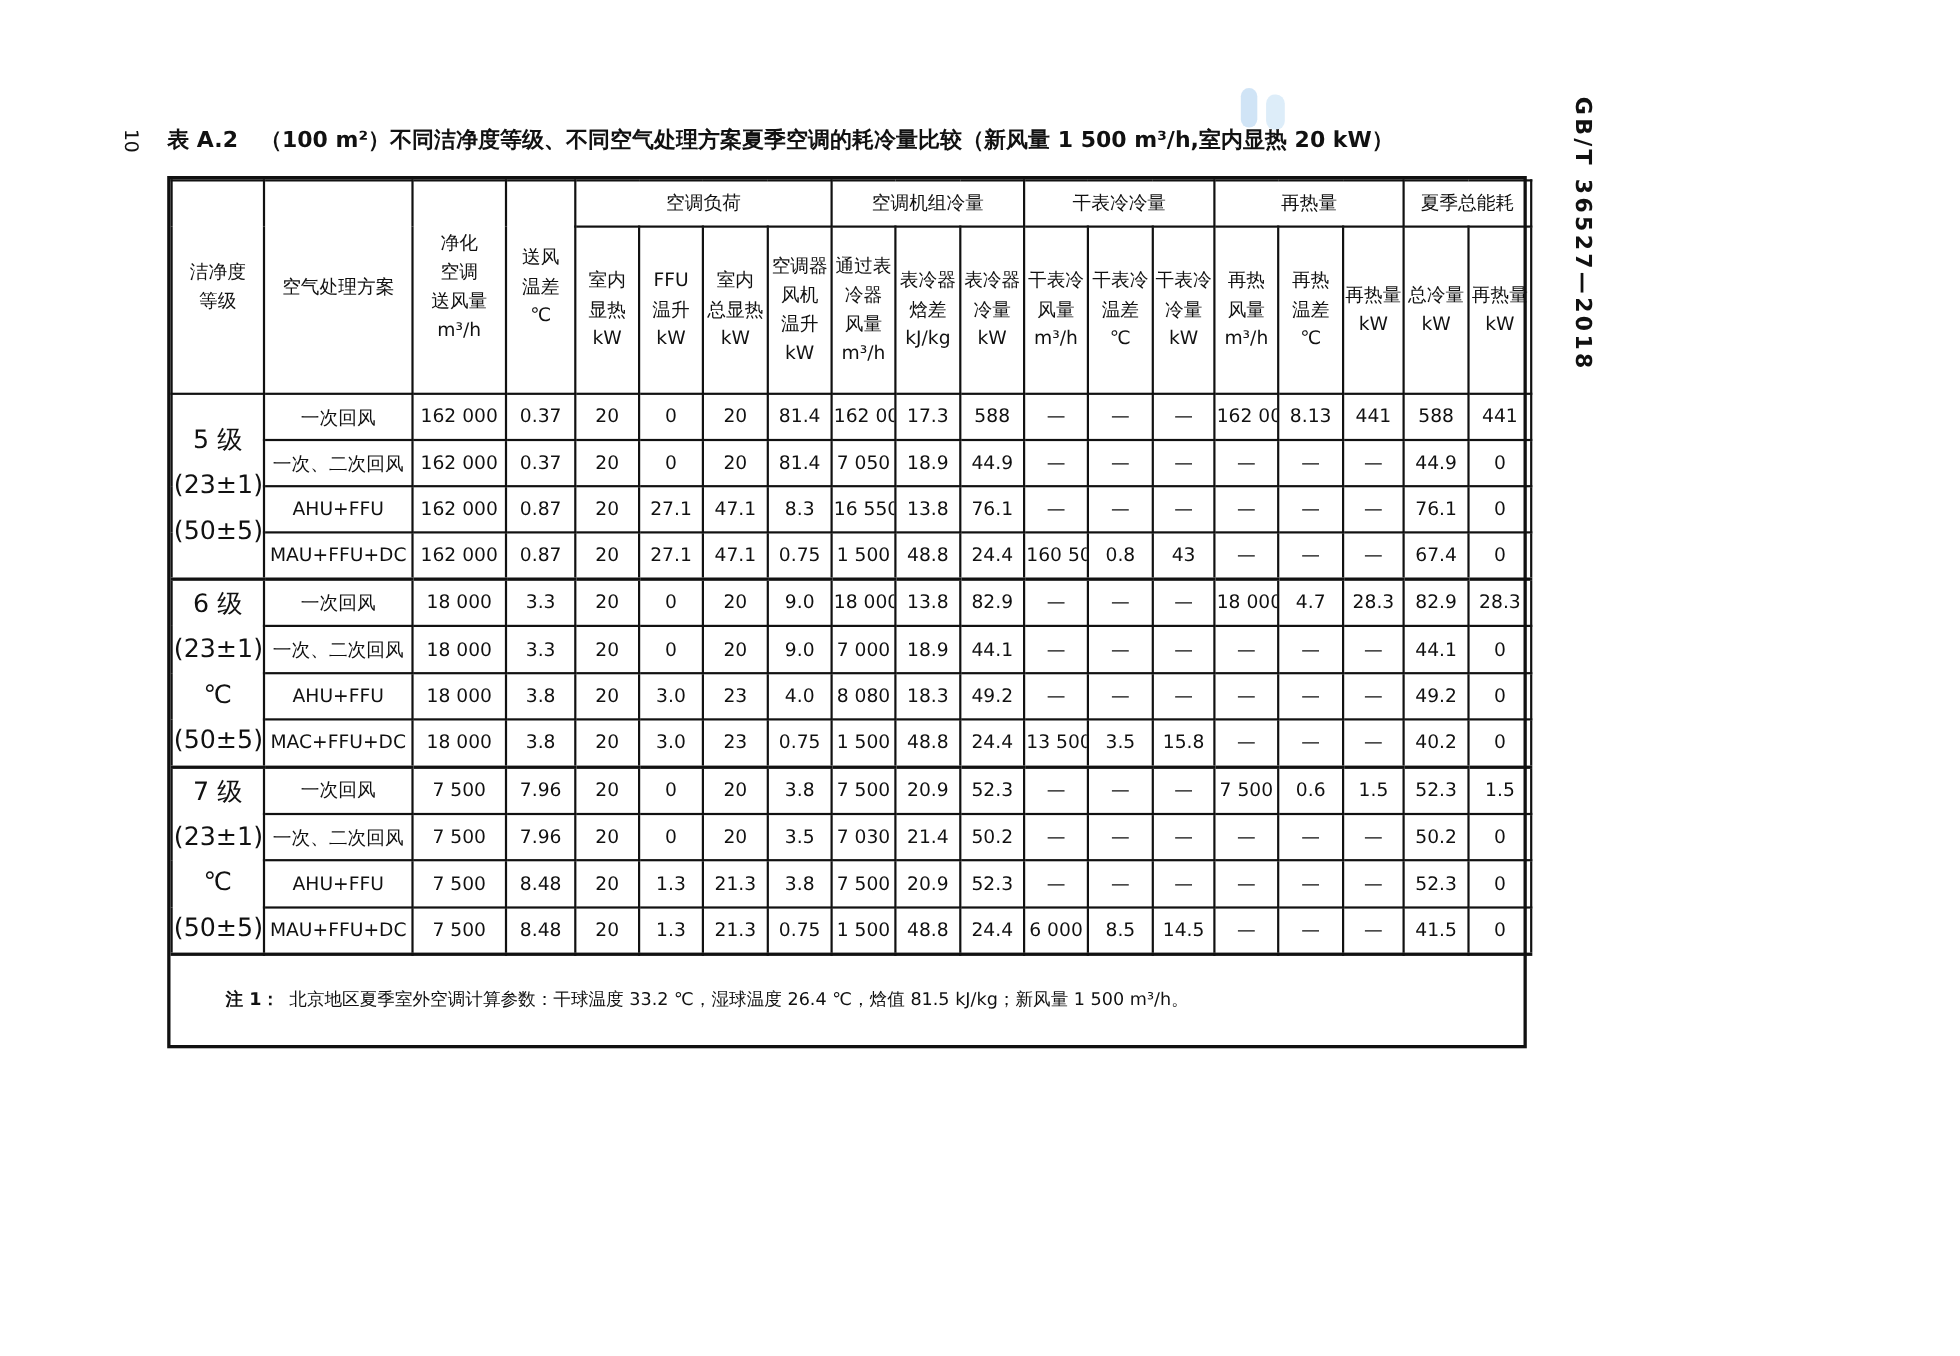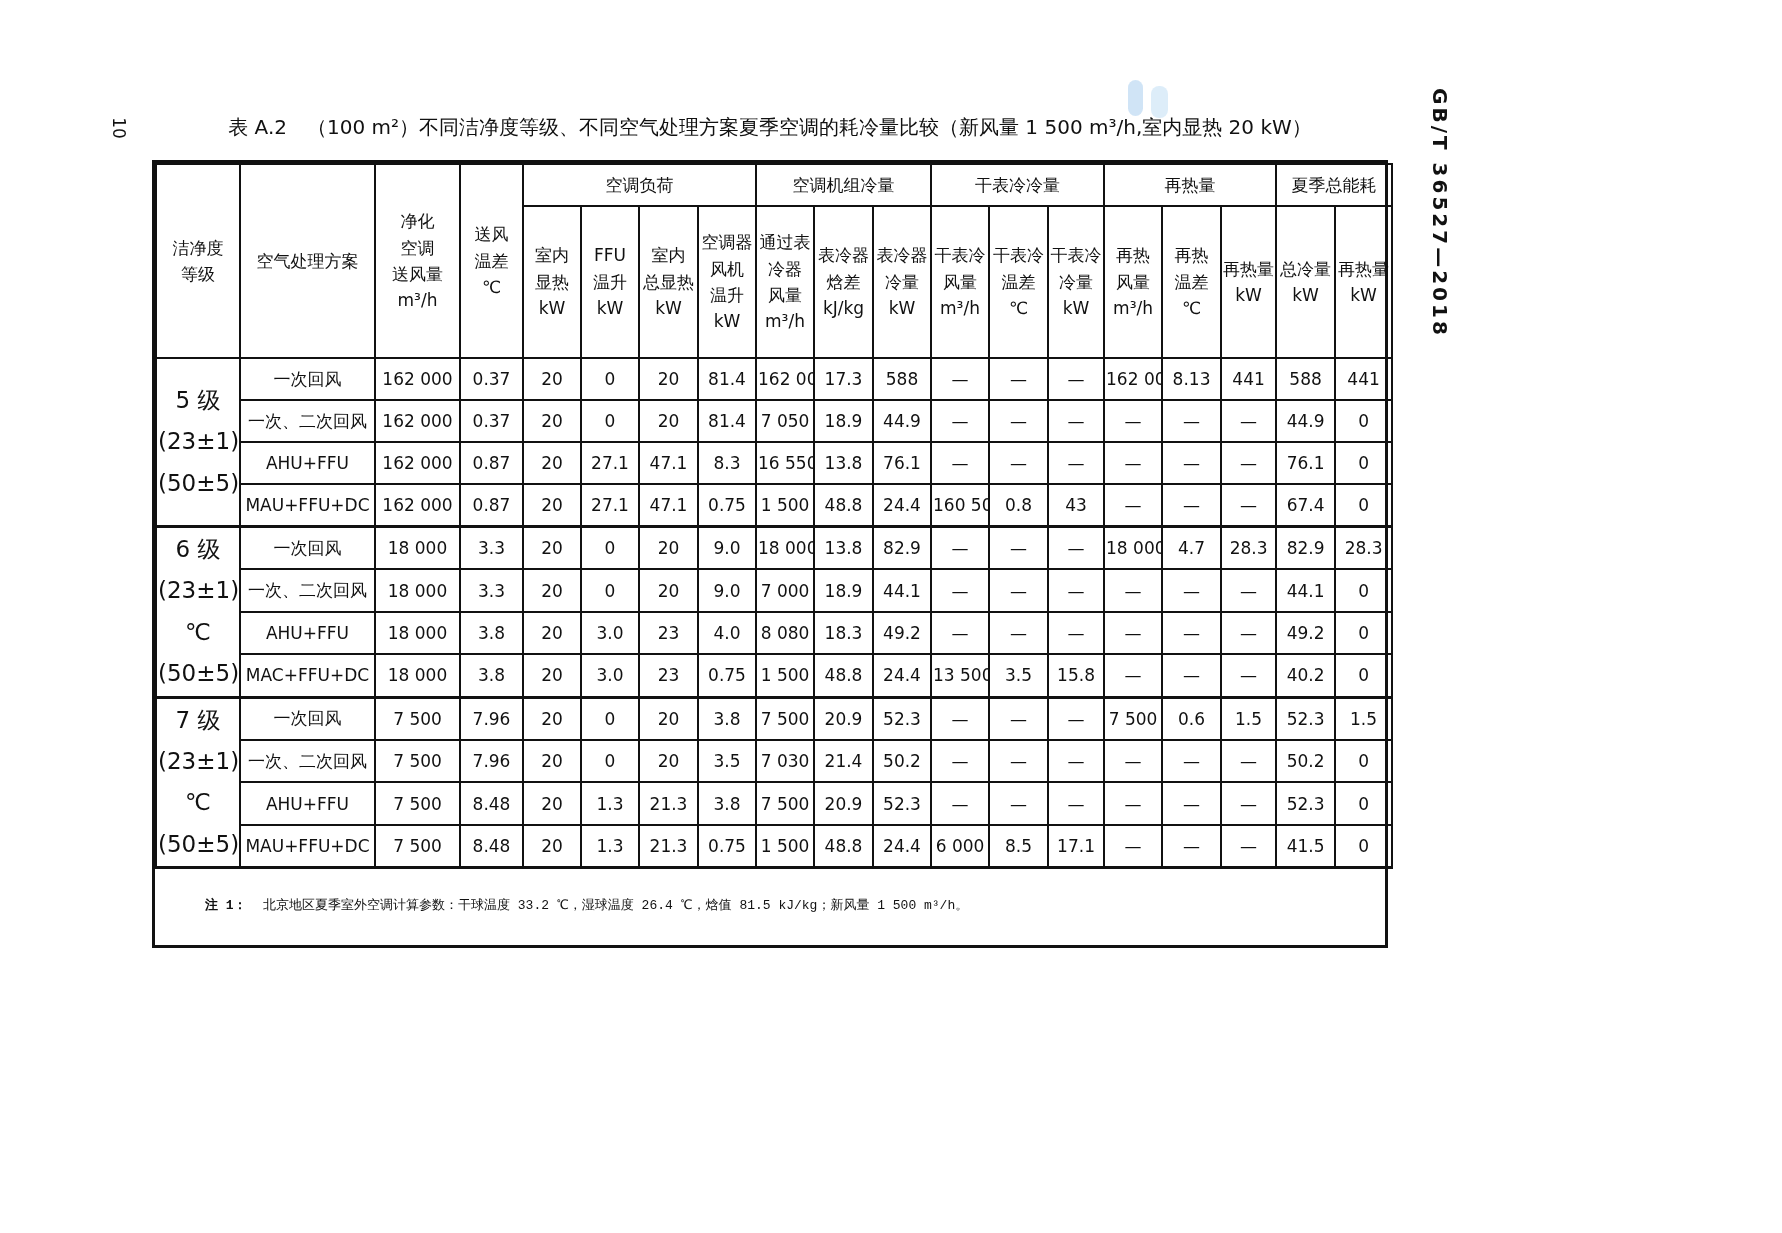--- a/index.html
+++ b/index.html
@@ -15,39 +15,39 @@
   .standard-code {
     position:absolute; right:330px; top:88px;
     writing-mode:vertical-rl; text-orientation:mixed;
     font-size:20px; font-weight:bold; letter-spacing:3px;
   }
   .watermark { position:absolute; border-radius:8px; }
   .wm1 { left:1128px; top:80px; width:15px; height:36px; background:rgba(150,195,235,0.45); }
   .wm2 { left:1151px; top:86px; width:17px; height:32px; background:rgba(170,210,240,0.40); }
   .doc-title {
     position:absolute; left:152px; top:114px; width:1236px;
-    text-align:center; font-size:20px; font-weight:normal; white-space:nowrap;
+    text-align:left; font-size:20px; font-weight:bold; white-space:nowrap;
   }
   .frame {
     position:absolute; left:152px; top:160px; width:1236px;
     border:3px solid #111; background:#fff; box-sizing:border-box;
   }
   table.cmp { border-collapse:collapse; table-layout:fixed; width:100%; border-bottom:3px solid #111; }
   table.cmp th, table.cmp td {
     border:2px solid #111; text-align:center; vertical-align:middle;
     font-size:17px; padding:1px 1px; overflow:hidden;
   }
   table.cmp thead th { white-space:pre-line; font-weight:normal; line-height:1.55; }
   table.cmp thead tr.group-row th { height:38px; }
   table.cmp thead tr.sub-row th { height:148px; }
   table.cmp tbody td { height:38px; white-space:nowrap; }
   table.cmp tbody td.level-cell { white-space:pre-line; line-height:1.8; font-size:23px; }
   table.cmp tbody tr.group-start td { border-top:3px solid #111; }
   .notes { padding:26px 26px 20px 50px; }
-  .note-row { display:flex; align-items:center; line-height:1.75; margin-bottom:7px; font-size:13px;font-family:Liberation Mono, monospace; }
+  .note-row { display:flex; align-items:center; line-height:1.75; margin-bottom:7px; font-size:16px; }
   .note-label { font-weight:bold; flex:0 0 58px; white-space:nowrap; }
   .note-text { flex:1; }
 </style>
 </head>
 <body>
 
 <div class="page">
   <span class="page-number">10</span>
   <span class="standard-code">GB/T 36527—2018</span>
   <div class="watermark wm1"></div>
@@ -378,21 +378,21 @@
             <td>8.48</td>
             <td>20</td>
             <td>1.3</td>
             <td>21.3</td>
             <td>0.75</td>
             <td>1 500</td>
             <td>48.8</td>
             <td>24.4</td>
             <td>6 000</td>
             <td>8.5</td>
-            <td>17.1</td>
+            <td>14.5</td>
             <td>—</td>
             <td>—</td>
             <td>—</td>
             <td>41.5</td>
             <td>0</td>
           </tr>
         </tbody>
     </table>
     <div class="notes" id="notes-box">
         <div class="note-row">

